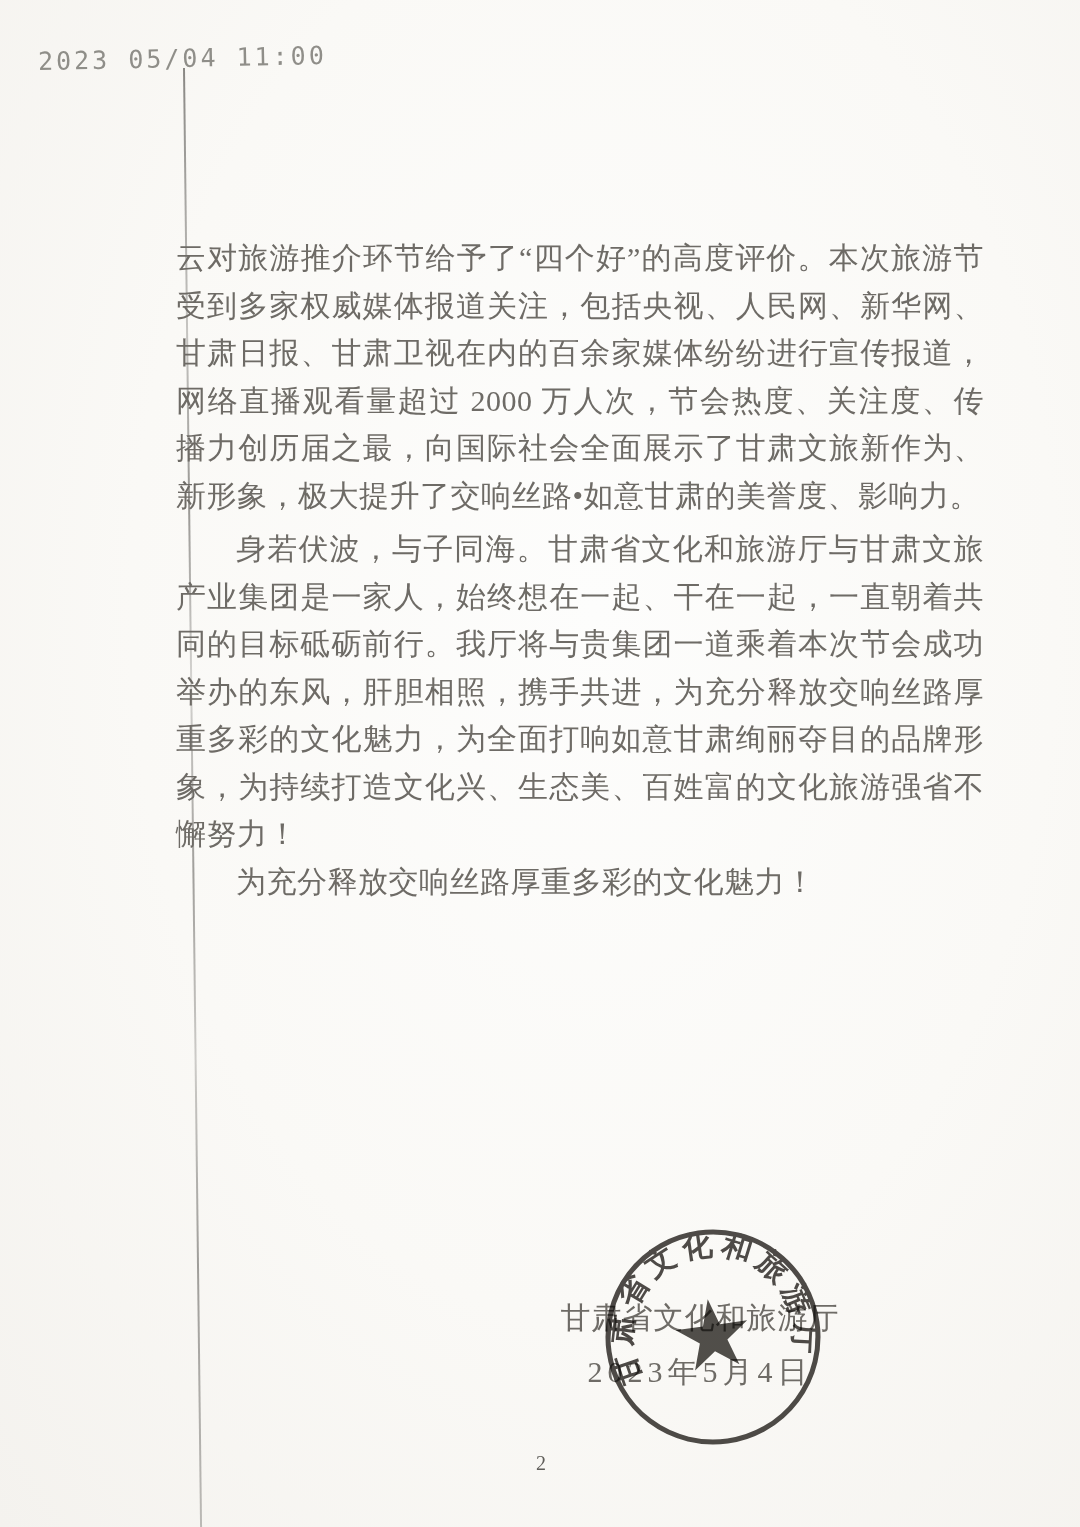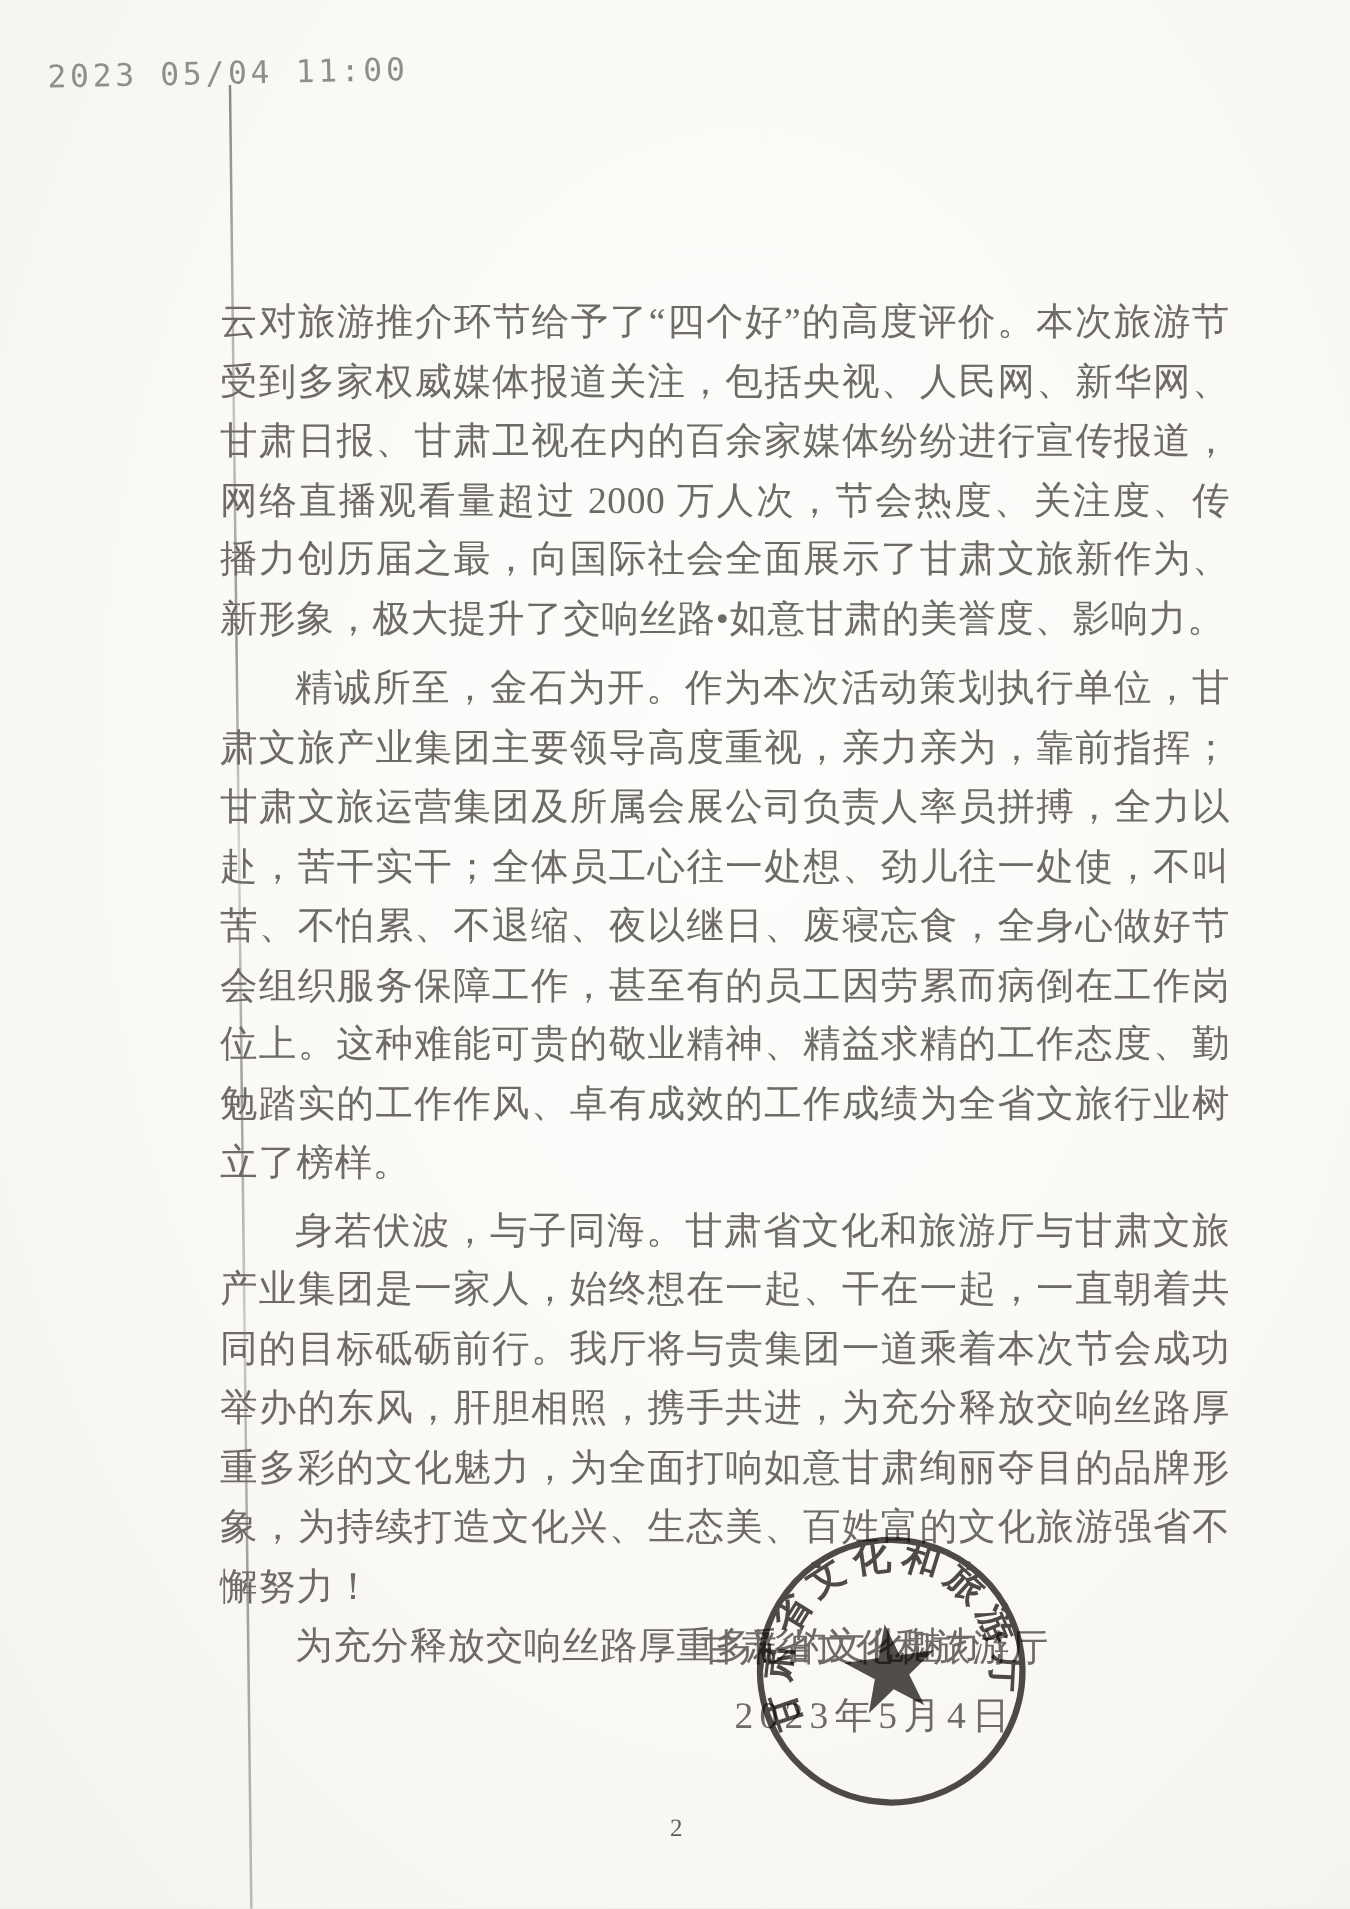--- a/index.html
+++ b/index.html
@@ -84,21 +84,20 @@
 <body>
 
 <div class="page">
 
   <div class="timestamp">2023 05/04 11:00</div>
 
   <div class="scan-line"></div>
 
   <div class="body-text">
     <p class="p1">云对旅游推介环节给予了“四个好”的高度评价。本次旅游节受到多家权威媒体报道关注，包括央视、人民网、新华网、甘肃日报、甘肃卫视在内的百余家媒体纷纷进行宣传报道，网络直播观看量超过 2000 万人次，节会热度、关注度、传播力创历届之最，向国际社会全面展示了甘肃文旅新作为、新形象，极大提升了交响丝路•如意甘肃的美誉度、影响力。</p>
-    <p class="indent p2">精诚所至，金石为开。作为本次活动策划执行单位，甘肃文旅产业集团主要领导高度重视，亲力亲为，靠前指挥；甘肃文旅运营集团及所属会展公司负责人率员拼搏，全力以赴，苦干实干；全体员工心往一处想、劲儿往一处使，不叫苦、不怕累、不退缩、夜以继日、废寝忘食，全身心做好节会组织服务保障工作，甚至有的员工因劳累而病倒在工作岗位上。这种难能可贵的敬业精神、精益求精的工作态度、勤勉踏实的工作作风、卓有成效的工作成绩为全省文旅行业树立了榜样。</p>
     <p class="indent p3">身若伏波，与子同海。甘肃省文化和旅游厅与甘肃文旅产业集团是一家人，始终想在一起、干在一起，一直朝着共同的目标砥砺前行。我厅将与贵集团一道乘着本次节会成功举办的东风，肝胆相照，携手共进，为充分释放交响丝路厚重多彩的文化魅力，为全面打响如意甘肃绚丽夺目的品牌形象，为持续打造文化兴、生态美、百姓富的文化旅游强省不懈努力！</p>
     <p class="indent p4">为充分释放交响丝路厚重多彩的文化魅力！</p>
   </div>
 
   <div class="signature">甘肃省文化和旅游厅</div>
 
   <div class="sig-date">2023年5月4日</div>
 
   <svg class="seal" viewBox="-125 -125 250 250" xmlns="http://www.w3.org/2000/svg">
     <g transform="rotate(-8)">

